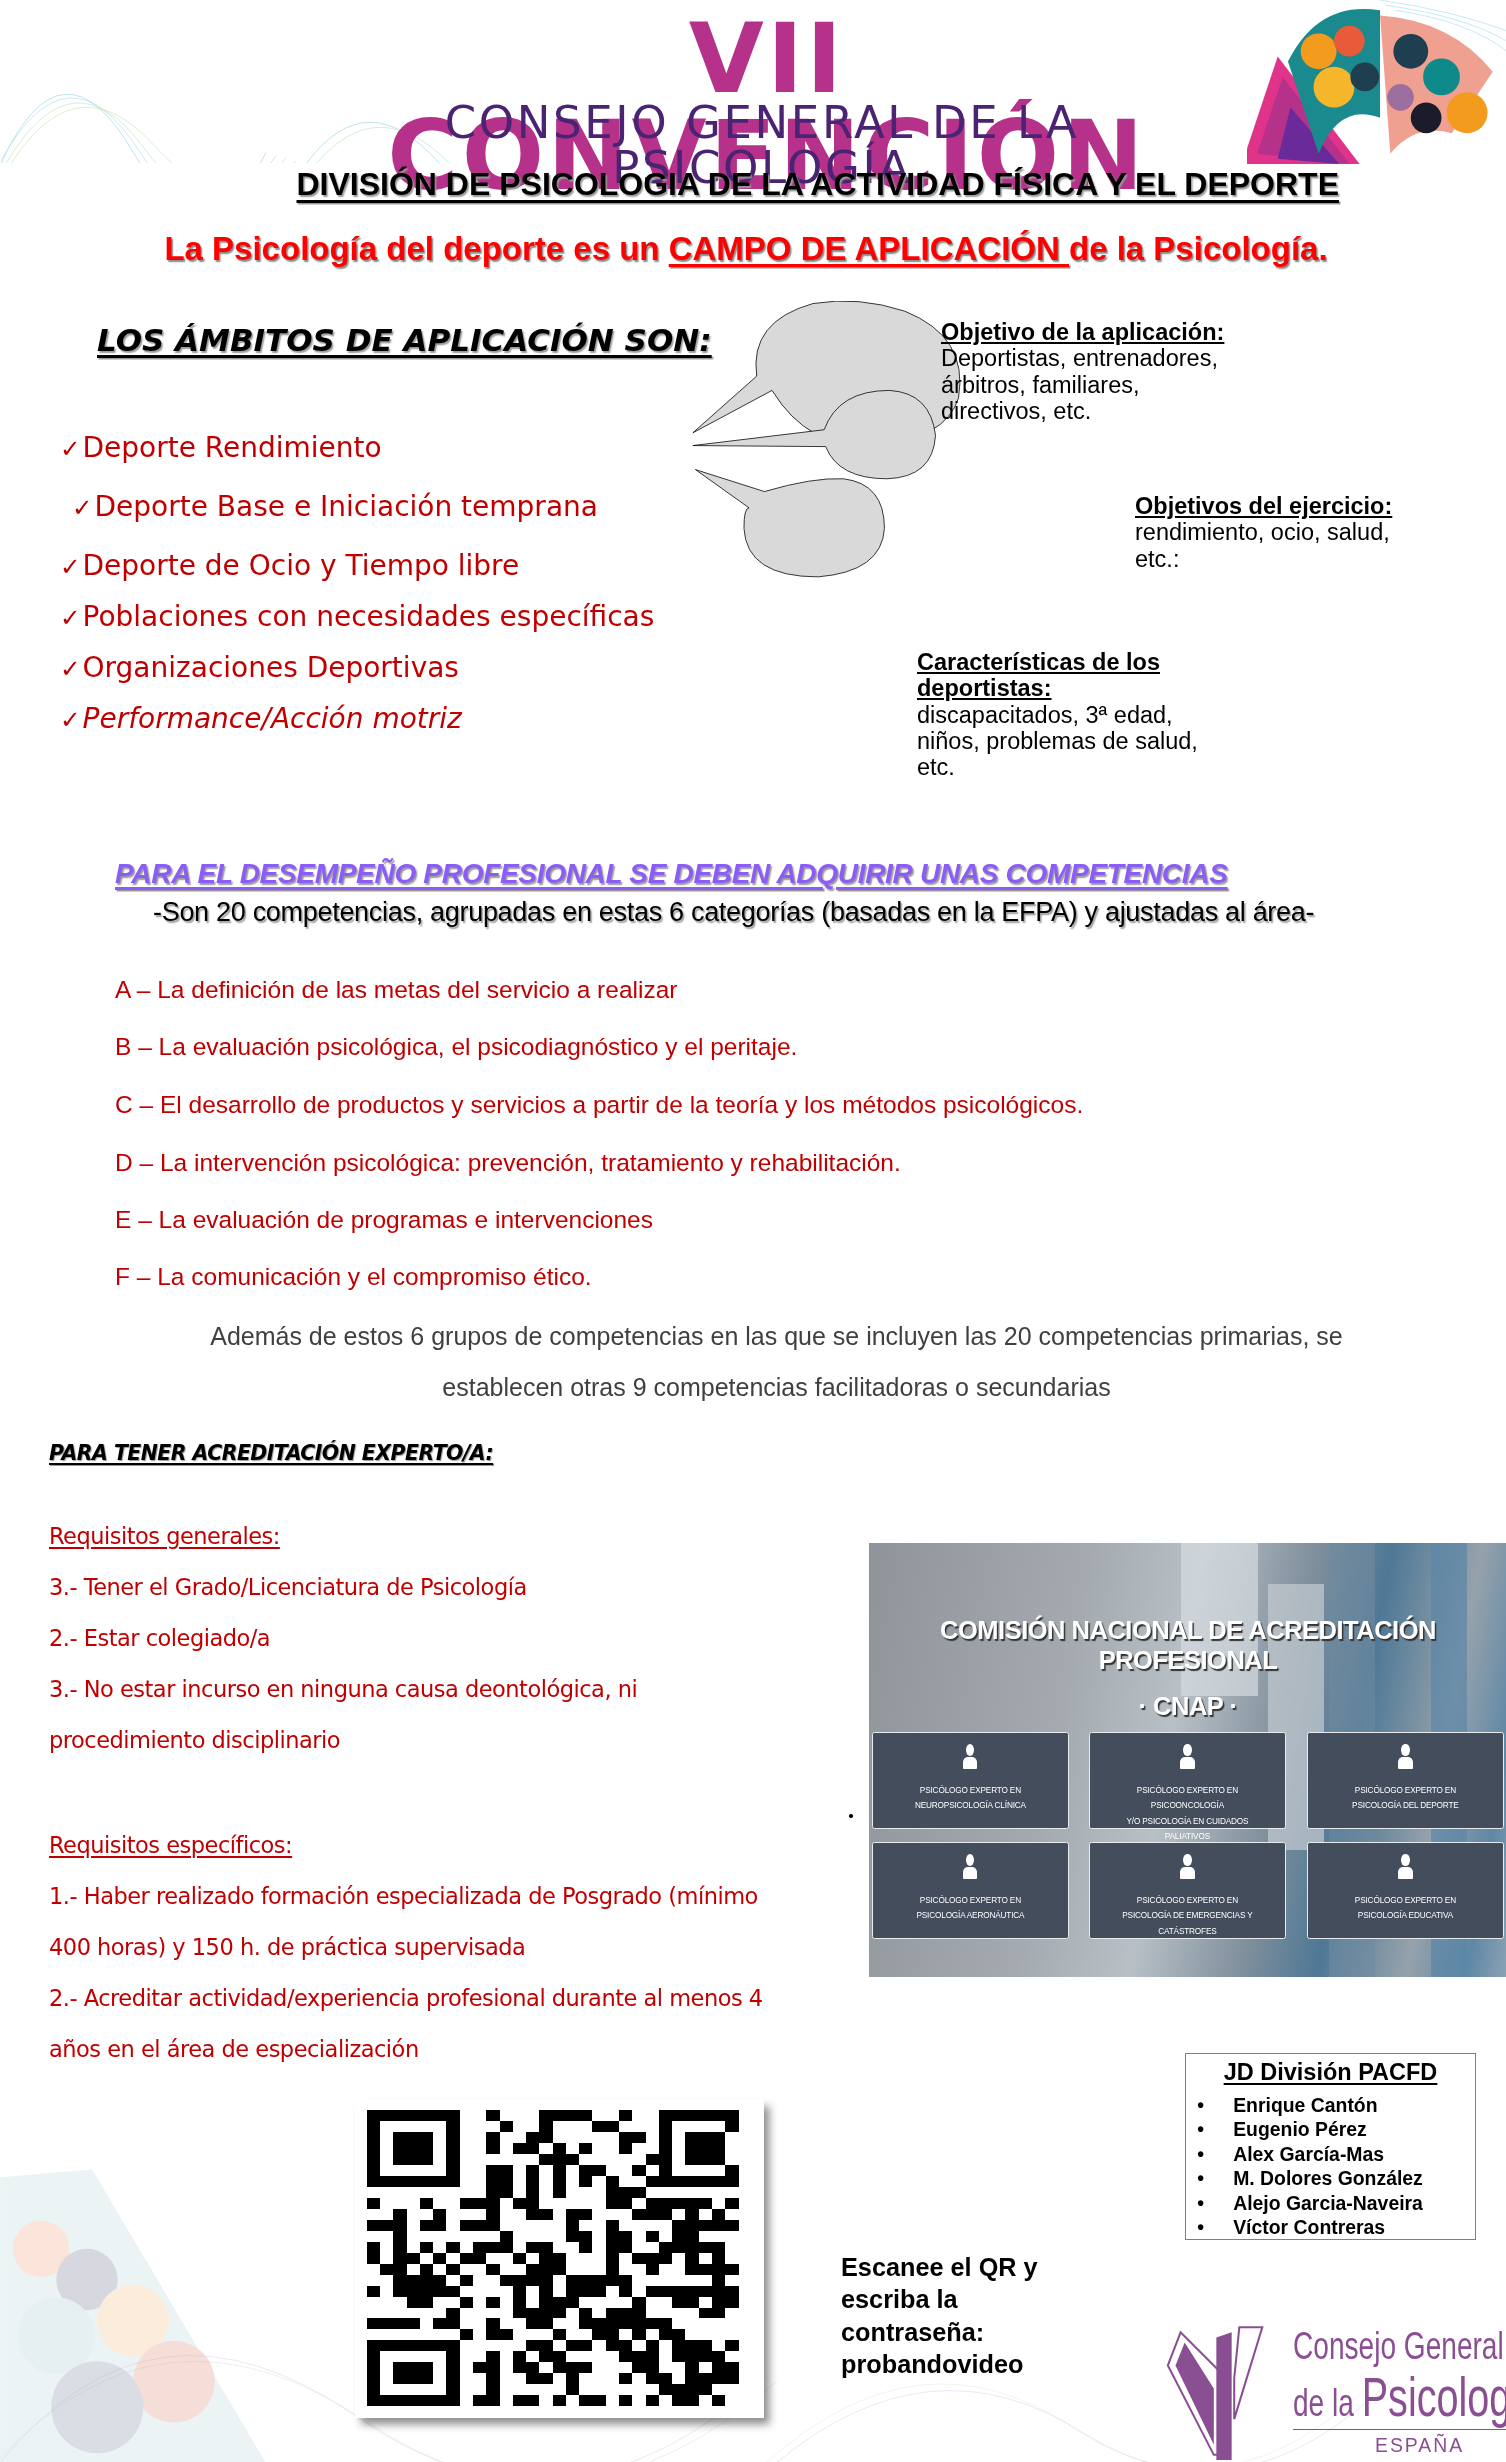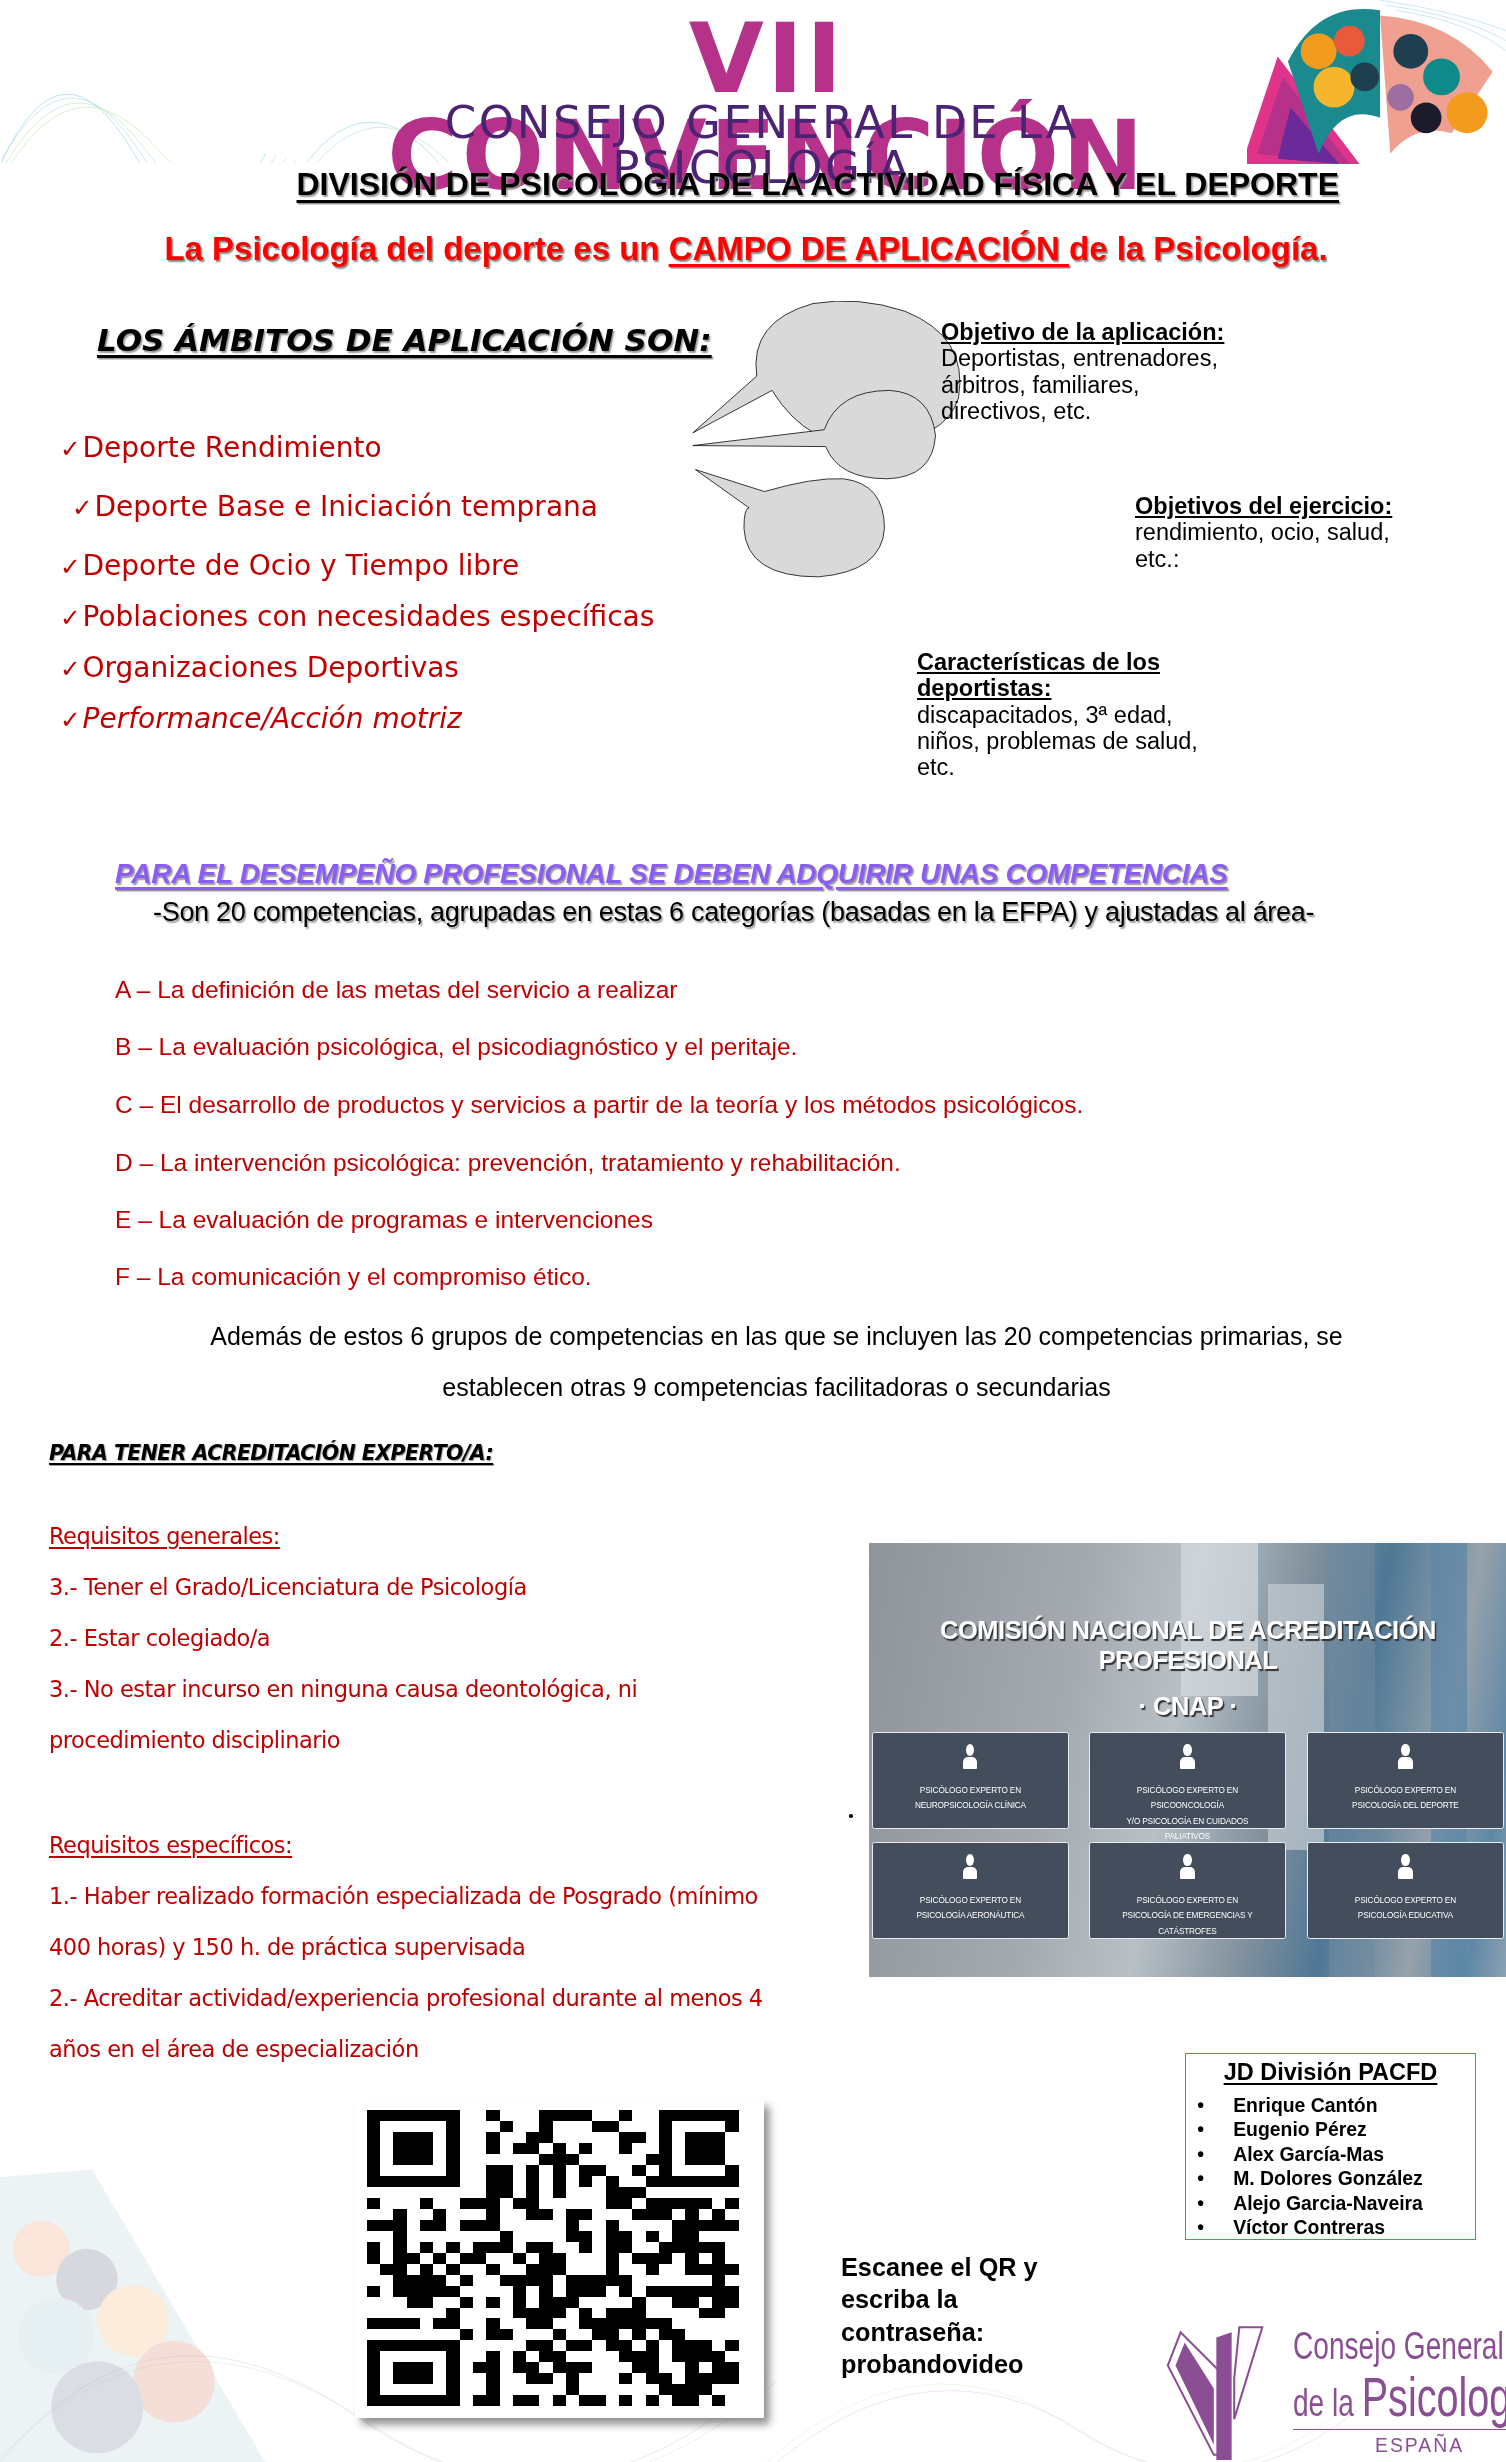--- a/index.html
+++ b/index.html
@@ -26,21 +26,21 @@
 
   
   .bubbles { left:690px; top:301px; width:817px; height:470px; }
   .bub-text { font-family:"Liberation Sans", sans-serif; font-size:23.5px; color:#000; line-height:1.12; }
   .bub-text b { text-decoration:underline; }
 
   
   .comp-h { left:115px; top:858px; font-weight:bold; font-style:italic; font-size:28px; color:#8b5cf6; text-decoration:underline; text-decoration-thickness:2.6px; text-underline-offset:4.1px; text-shadow:1.5px 1.5px 1.5px #999; letter-spacing:-0.3px; }
   .comp-sub { left:153px; top:897px; font-size:27px; color:#000; text-shadow:1.5px 1.5px 1.5px #999; white-space:nowrap; letter-spacing:-0.3px; }
   .cat { left:115px; font-size:24.5px; color:#c00000; white-space:nowrap; }
-  .ademas { left:102px; width:1349px; text-align:center; font-size:25px; color:#000000; }
+  .ademas { left:102px; width:1349px; text-align:center; font-size:25px; color:#404040; }
 
   
   .acr-h { left:49px; top:1441px; font-family:"DejaVu Sans", sans-serif; font-weight:bold; font-style:italic; font-size:20.4px; color:#000; text-decoration:underline; text-decoration-thickness:2px; text-underline-offset:3.1px; text-shadow:1px 1px 1px #999; letter-spacing:-0.5px; }
   .req { left:49px; font-family:"DejaVu Sans", sans-serif; font-size:22.5px; color:#c00000; white-space:nowrap; letter-spacing:-0.5px; }
   .req.h { text-decoration:underline; text-underline-offset:3.1px; }
 
   
   .cnap { left:869px; top:1543px; width:672px; height:434px; overflow:hidden;
     background:
       linear-gradient(90deg, rgba(255,255,255,0.0) 0%, rgba(255,255,255,0.0) 100%),

